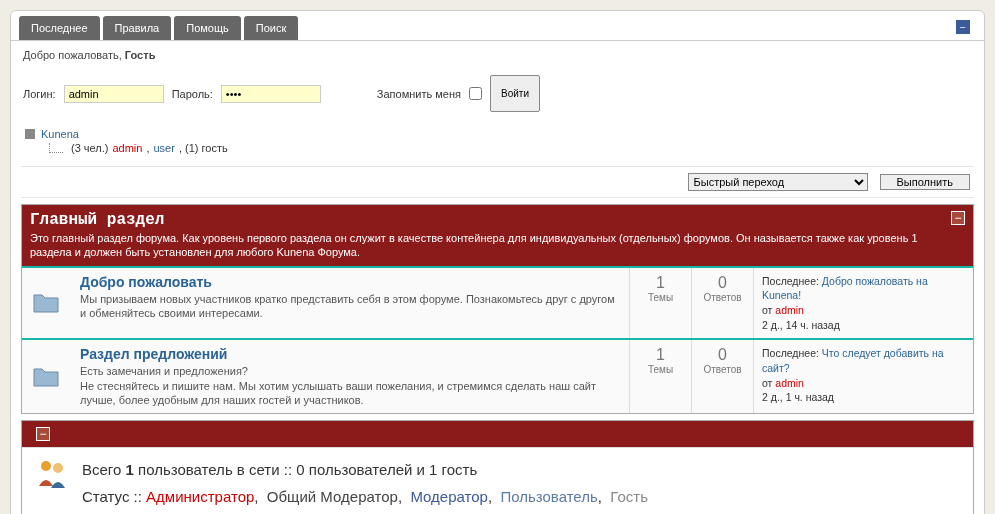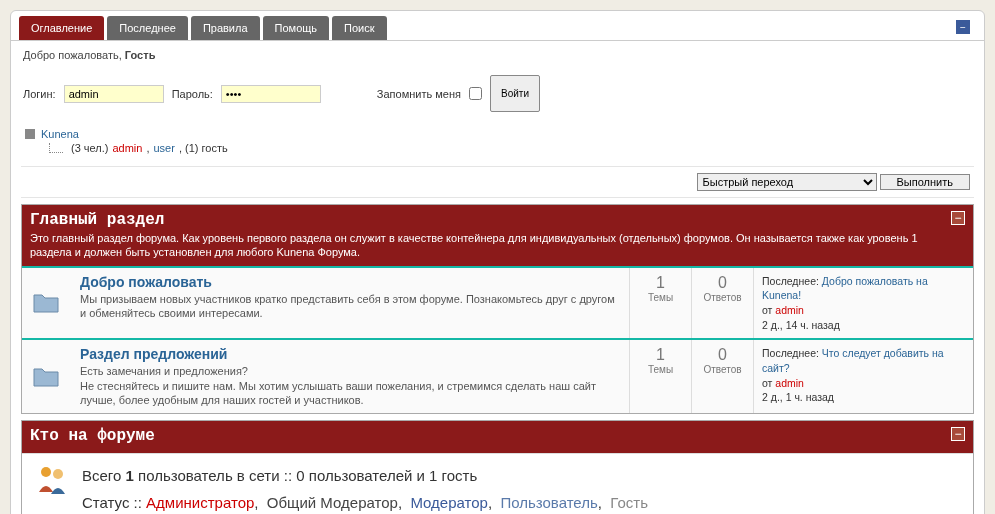--- a/index.html
+++ b/index.html
@@ -20,21 +20,21 @@
 .links-row { padding: 4px 12px 10px 12px; }
 .links-row a { color: #2a6496; text-decoration: none; }
 .breadcrumb-box { margin: 4px 10px; border: 0; padding: 6px 4px; }
 .breadcrumb-box .bc-top { display: flex; gap: 6px; align-items: center; }
 .bc-icon { width: 10px; height: 10px; background: #888; display: inline-block; }
 .breadcrumb-box a { color: #2a6496; text-decoration: none; }
 .bc-sub { padding: 2px 0 0 24px; display: flex; gap: 4px; align-items: center; color: #333; }
 .bc-sub .tree-ic { width: 14px; height: 10px; display: inline-block; border-left: 1px dotted #888; border-bottom: 1px dotted #888; margin-right: 4px; }
 .admin-red { color: #c00; }
 .user-blue { color: #2a6496; }
-.jump-row { margin: 6px 10px; display: flex; justify-content: flex-end; gap: 3px; align-items: center; border-top: 1px solid #e5e5e5; border-bottom: 1px solid #e5e5e5; padding: 6px 4px; }
+.jump-row { margin: 6px 10px; display: flex; justify-content: flex-end; gap: 12px; align-items: center; border-top: 1px solid #e5e5e5; border-bottom: 1px solid #e5e5e5; padding: 6px 4px; }
 .jump-row select { font-size: 11px; border: 1px solid #888; padding: 1px; width: 180px; }
 .jump-row button { padding: 1px 16px; font-size: 11px; border: 1px solid #888; background: #eee; cursor: pointer; }
 .section { margin: 6px 10px; border: 1px solid #aaa; }
 .section-head { background: #8b1a1a; color: #fff; padding: 6px 8px; display: flex; align-items: flex-start; }
 .section-head-text { flex: 1; }
 .section-head h2 { font-size: 16px; font-weight: bold; margin-bottom: 2px; font-family: Liberation Mono, monospace; }
 .section-head p { font-size: 11px; line-height: 1.3; }
 .collapse-btn { width: 14px; height: 14px; background: #a84a3a; border: 1px solid #fff; color: #fff; display: flex; align-items: center; justify-content: center; cursor: pointer; font-size: 12px; line-height: 1; margin-left: 6px; flex-shrink: 0; }
 .forum-row { display: flex; border-top: 2px solid #14b8a6; background: #fafafa; }
 .forum-icon { width: 48px; display: flex; align-items: center; justify-content: center; padding: 8px 4px; }
@@ -55,21 +55,20 @@
 .status-mod { color: #3a5a9a; }
 .status-user { color: #5a7aaa; }
 .status-guest { color: #888; }
 .people-svg { width: 36px; height: 36px; }
 </style>
 </head>
 <body>
 
 <div class="wrapper">
   <div class="tabs">
-    <div class="tab active">Оглавление</div>
     <div class="tab">Последнее</div>
     <div class="tab">Правила</div>
     <div class="tab">Помощь</div>
     <div class="tab">Поиск</div>
     <div class="tabs-spacer"></div>
     <div class="collapse-top">−</div>
   </div>
 
   <div class="welcome">
     <span>Добро пожаловать, </span><b>Гость</b>
@@ -167,23 +166,20 @@
       <div class="forum-last">
         <span>Последнее: </span><a href="#">Что следует добавить на сайт?</a><br>
         <span>от </span><span class="admin-red">admin</span><br>
         <span>2 д., 1 ч. назад</span>
       </div>
     </div>
   </div>
 
   <div class="section">
     <div class="section-head">
-      <div class="section-head-text">
-        <h2>Кто на форуме</h2>
-      </div>
       <div class="collapse-btn">−</div>
     </div>
     <div class="who-body">
       <div class="who-icon">
         <svg class="people-svg" viewBox="0 0 36 36">
           <circle cx="12" cy="10" r="5" fill="#e8a030"></circle>
           <path d="M5 30 q7 -12 14 0 z" fill="#c05030"></path>
           <circle cx="24" cy="12" r="5" fill="#f0c070"></circle>
           <path d="M17 32 q7 -12 14 0 z" fill="#3a6a9a"></path>
         </svg>

